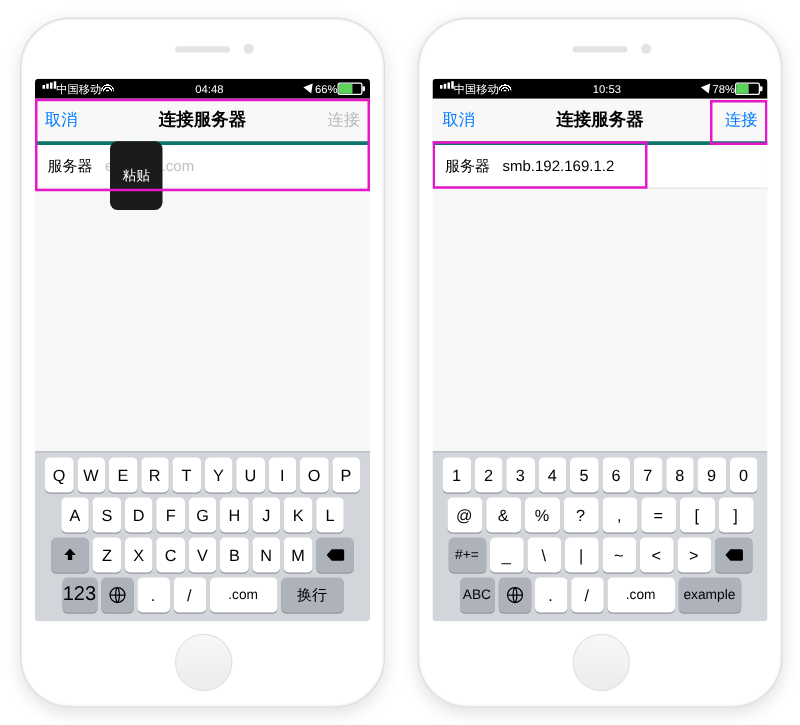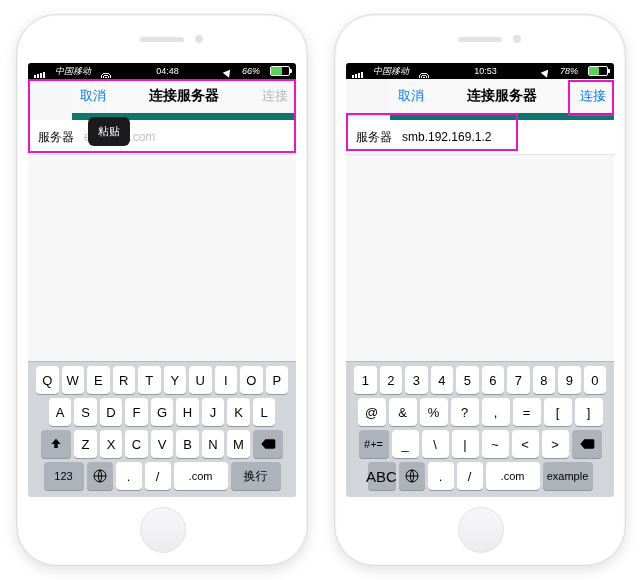--- a/index.html
+++ b/index.html
@@ -5,42 +5,42 @@
 html,body{margin:0;padding:0;background:#fff;font-family:-apple-system,Helvetica,Arial,sans-serif;}
 .stage{width:640px;height:580px;position:relative;background:#fff;}
 .phone{position:absolute;width:290px;height:550px;top:14px;border:1px solid #ddd;border-radius:40px;background:#fff;box-shadow:0 4px 14px rgba(0,0,0,.12),inset 0 0 2px rgba(0,0,0,.15);}
 .phone.left{left:16px;}
 .phone.right{left:334px;}
 .speaker{position:absolute;top:22px;left:50%;width:44px;height:5px;margin-left:-22px;border-radius:3px;background:#e3e3e5;}
 .camera{position:absolute;top:20px;left:50%;margin-left:33px;width:8px;height:8px;border-radius:50%;background:#e3e3e5;}
 .home{position:absolute;bottom:12px;left:50%;width:44px;height:44px;margin-left:-22px;border-radius:50%;border:1px solid #e2e2e4;background:linear-gradient(#f7f7f9,#ececef);}
 .screen{position:absolute;top:48px;left:11px;right:11px;bottom:68px;border-radius:3px;background:#f7f7f8;overflow:hidden;}
 .sbar{height:16px;background:#000;color:#fff;font-size:9px;display:flex;align-items:center;padding:0 6px;justify-content:space-between;}
-.sbar .l,.sbar .r{display:flex;align-items:flex-end;gap:10px;font-style:italic;}
+.sbar .l,.sbar .r{display:flex;align-items:flex-start;gap:0;}
 .sig{display:inline-flex;align-items:flex-end;gap:1px;}
 .sig i{display:block;width:2px;background:#fff;}
 .sig i:nth-child(1){height:3px}.sig i:nth-child(2){height:4px}.sig i:nth-child(3){height:5px}.sig i:nth-child(4){height:6px}
 .wifi{position:relative;width:10px;height:8px;}
 .wifi::before{content:"";position:absolute;inset:0;background:
  radial-gradient(circle at 50% 100%,#fff 1px,transparent 1.5px),
  radial-gradient(circle at 50% 100%,transparent 2.5px,#fff 2.5px,#fff 3.5px,transparent 3.5px),
  radial-gradient(circle at 50% 100%,transparent 4.5px,#fff 4.5px,#fff 5.5px,transparent 5.5px);}
 .loc{width:0;height:0;border-left:4px solid transparent;border-right:4px solid transparent;border-bottom:7px solid #fff;transform:rotate(38deg);}
 .bat{position:relative;width:18px;height:8px;border:1px solid #fff;border-radius:2px;}
 .bat::after{content:"";position:absolute;right:-3px;top:2px;width:2px;height:4px;background:#fff;border-radius:0 1px 1px 0;}
 .bat i{display:block;height:100%;background:#5bd35b;border-radius:1px;}
-.navbar{height:34px;background:#f8f8f9;border-bottom:7px solid #0f766e;display:flex;align-items:center;justify-content:space-between;padding:0 8px;font-size:13px;margin-left:44px;}
+.navbar{height:34px;background:#f8f8f9;border-bottom:3px solid #0f766e;display:flex;align-items:center;justify-content:space-between;padding:0 8px;font-size:13px;}
 .btn-link{color:#007aff;cursor:pointer;}
 .btn-link.dis{color:#b8b8bc;}
 .navtitle{color:#000;font-weight:600;font-size:14px;}
 .row{height:34px;background:#fff;border-bottom:1px solid #e4e4e7;display:flex;align-items:center;padding:0 10px;font-size:12px;position:relative;}
 .row .lbl{color:#000;width:46px;}
 .row .val{color:#000;}
 .row .ph{color:#c0c0c5;}
-.paste{position:absolute;top:-3px;left:60px;background:#1b1b1d;color:#fff;font-size:11px;padding:7px 10px;border-radius:6px;}
+.paste{position:absolute;top:-3px;left:60px;background:#1b1b1d;color:#fff;font-size:11px;padding:20px 10px;border-radius:6px;}
 .paste::after{content:"";position:absolute;left:50%;bottom:-5px;margin-left:-5px;border:5px solid transparent;border-top-color:#1b1b1d;}
 .kb{position:absolute;left:0;right:0;bottom:0;background:#d2d5da;padding:4px 3px 3px;border-top:1px solid #b6b9bf;}
 .krow{display:flex;gap:3px;margin-bottom:4px;justify-content:center;}
 .key{background:#fff;border-radius:4px;box-shadow:0 1px 0 #94979d;height:28px;display:flex;align-items:center;justify-content:center;font-size:13px;color:#000;}
 .key.sp{background:#aeb2bb;color:#000;}
 .key.sp svg{display:block;}
 .hl{position:absolute;border:2px solid #e815c9;pointer-events:none;}
 </style>
 </head>
 <body>
@@ -120,21 +120,21 @@
               <div class="key" style="width: 22.5px;">N</div>
               <div class="key" style="width: 22.5px;">M</div>
             </div>
         <div class="key sp" style="width:30px">
           <svg width="16" height="12" viewBox="0 0 24 18">
                 <path fill="#000" d="M8 2h13a2 2 0 012 2v10a2 2 0 01-2 2H8l-6-7 6-7zm4 4l2 2 2-2 1.4 1.4L15.4 9l2 2L16 12.4l-2-2-2 2L10.6 11l2-2-2-2L12 6z"></path>
               </svg>
         </div>
       </div>
       <div class="krow">
-        <div class="key sp" style="width:40px;font-size:11px">123</div>
+        <div class="key sp" style="width:28px;font-size:16px">123</div>
         <div class="key sp" style="width:26px">
           <svg width="16" height="16" viewBox="0 0 24 24">
                 <circle cx="12" cy="12" r="9" fill="none" stroke="#000" stroke-width="1.5"></circle>
                 <path d="M3 12h18M12 3c3 3 3 15 0 18M12 3c-3 3-3 15 0 18" fill="none" stroke="#000" stroke-width="1.5"></path>
               </svg>
         </div>
         <div class="key" style="width:26px">.</div>
         <div class="key" style="width:26px">/</div>
         <div class="key" style="width:54px;font-size:11px">.com</div>
         <div class="key sp" style="width:50px;font-size:12px">换行</div>
@@ -212,21 +212,21 @@
               <div class="key" style="width: 27px;">&lt;</div>
               <div class="key" style="width: 27px;">&gt;</div>
             </div>
         <div class="key sp" style="width:30px">
           <svg width="16" height="12" viewBox="0 0 24 18">
                 <path fill="#000" d="M8 2h13a2 2 0 012 2v10a2 2 0 01-2 2H8l-6-7 6-7zm4 4l2 2 2-2 1.4 1.4L15.4 9l2 2L16 12.4l-2-2-2 2L10.6 11l2-2-2-2L12 6z"></path>
               </svg>
         </div>
       </div>
       <div class="krow">
-        <div class="key sp" style="width:28px;font-size:15px">ABC</div>
+        <div class="key sp" style="width:28px;font-size:11px">ABC</div>
         <div class="key sp" style="width:26px">
           <svg width="16" height="16" viewBox="0 0 24 24">
                 <circle cx="12" cy="12" r="9" fill="none" stroke="#000" stroke-width="1.5"></circle>
                 <path d="M3 12h18M12 3c3 3 3 15 0 18M12 3c-3 3-3 15 0 18" fill="none" stroke="#000" stroke-width="1.5"></path>
               </svg>
         </div>
         <div class="key" style="width:26px">.</div>
         <div class="key" style="width:26px">/</div>
         <div class="key" style="width:54px;font-size:11px">.com</div>
         <div class="key sp" style="width:50px;font-size:11px">example</div>

